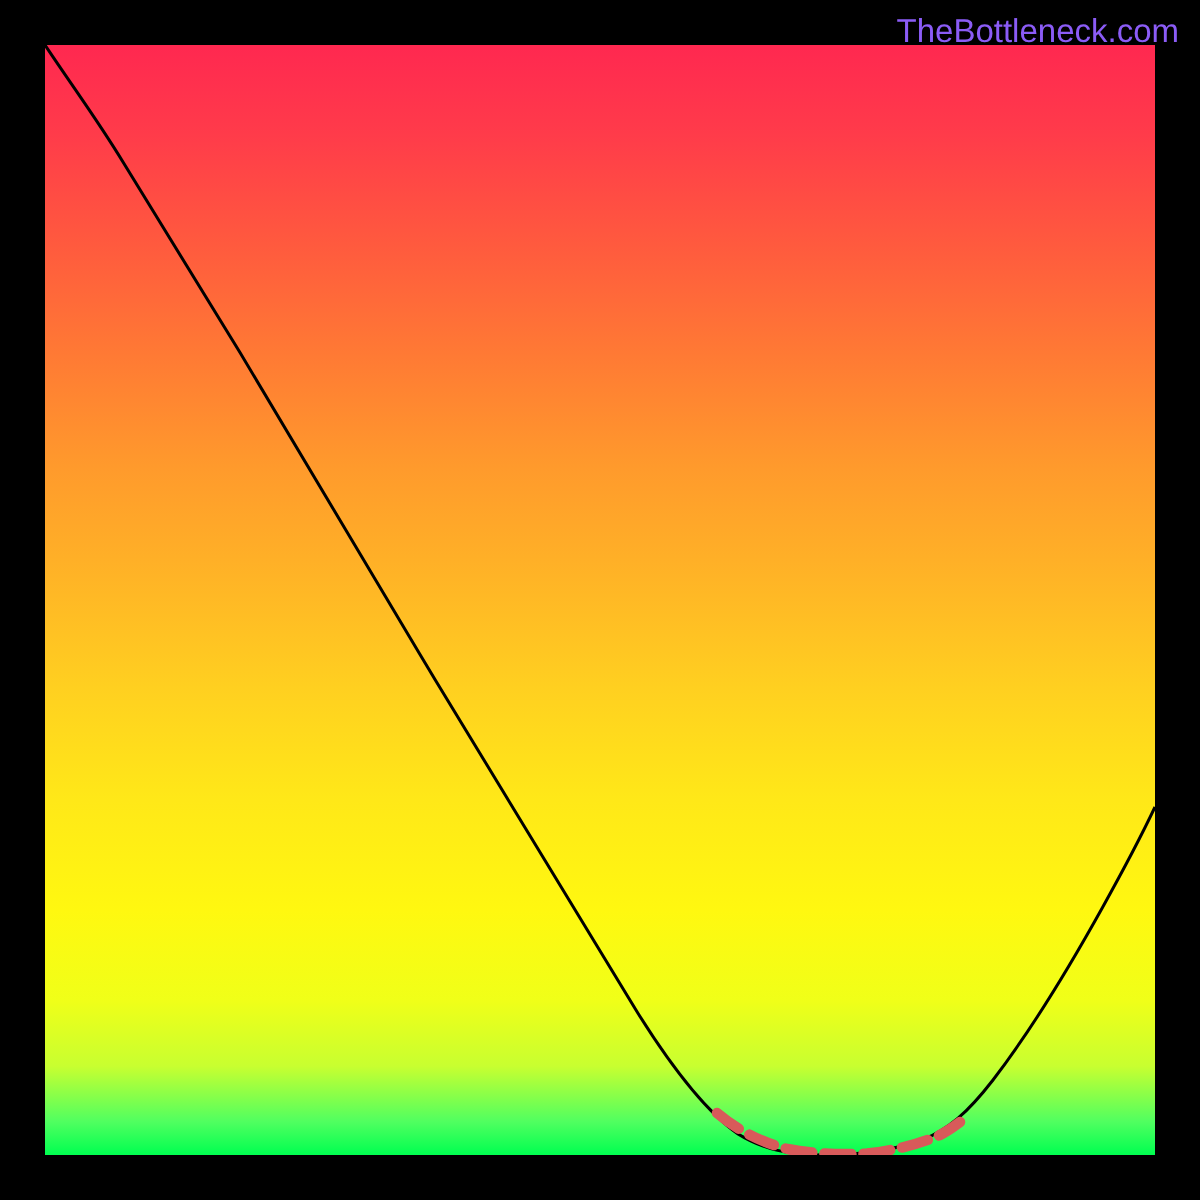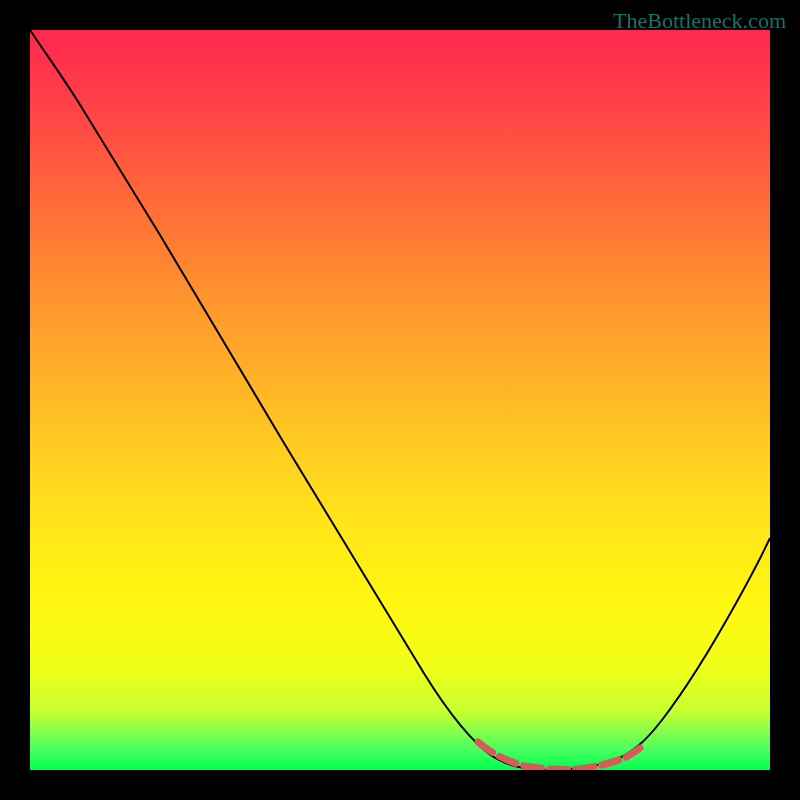--- a/index.html
+++ b/index.html
@@ -1,23 +1,23 @@
 <!DOCTYPE html>
 <html><head>
 <meta charset="utf-8">
 <style>
   * { margin: 0; padding: 0; box-sizing: border-box; }
   body { width: 800px; height: 800px; background: #000; position: relative; overflow: hidden; }
   .watermark {
     position: absolute;
     top: 8px;
     right: 14px;
-    font-family: Liberation Serif, serif;
+    font-family: Liberation Sans, sans-serif;
     font-size: 22px;
-    color: #0f766e;
+    color: #8b5cf6;
     font-weight: normal;
     z-index: 10;
   }
   .plot-area {
     position: absolute;
     left: 30px;
     top: 30px;
     width: 740px;
     height: 740px;
     overflow: hidden;

